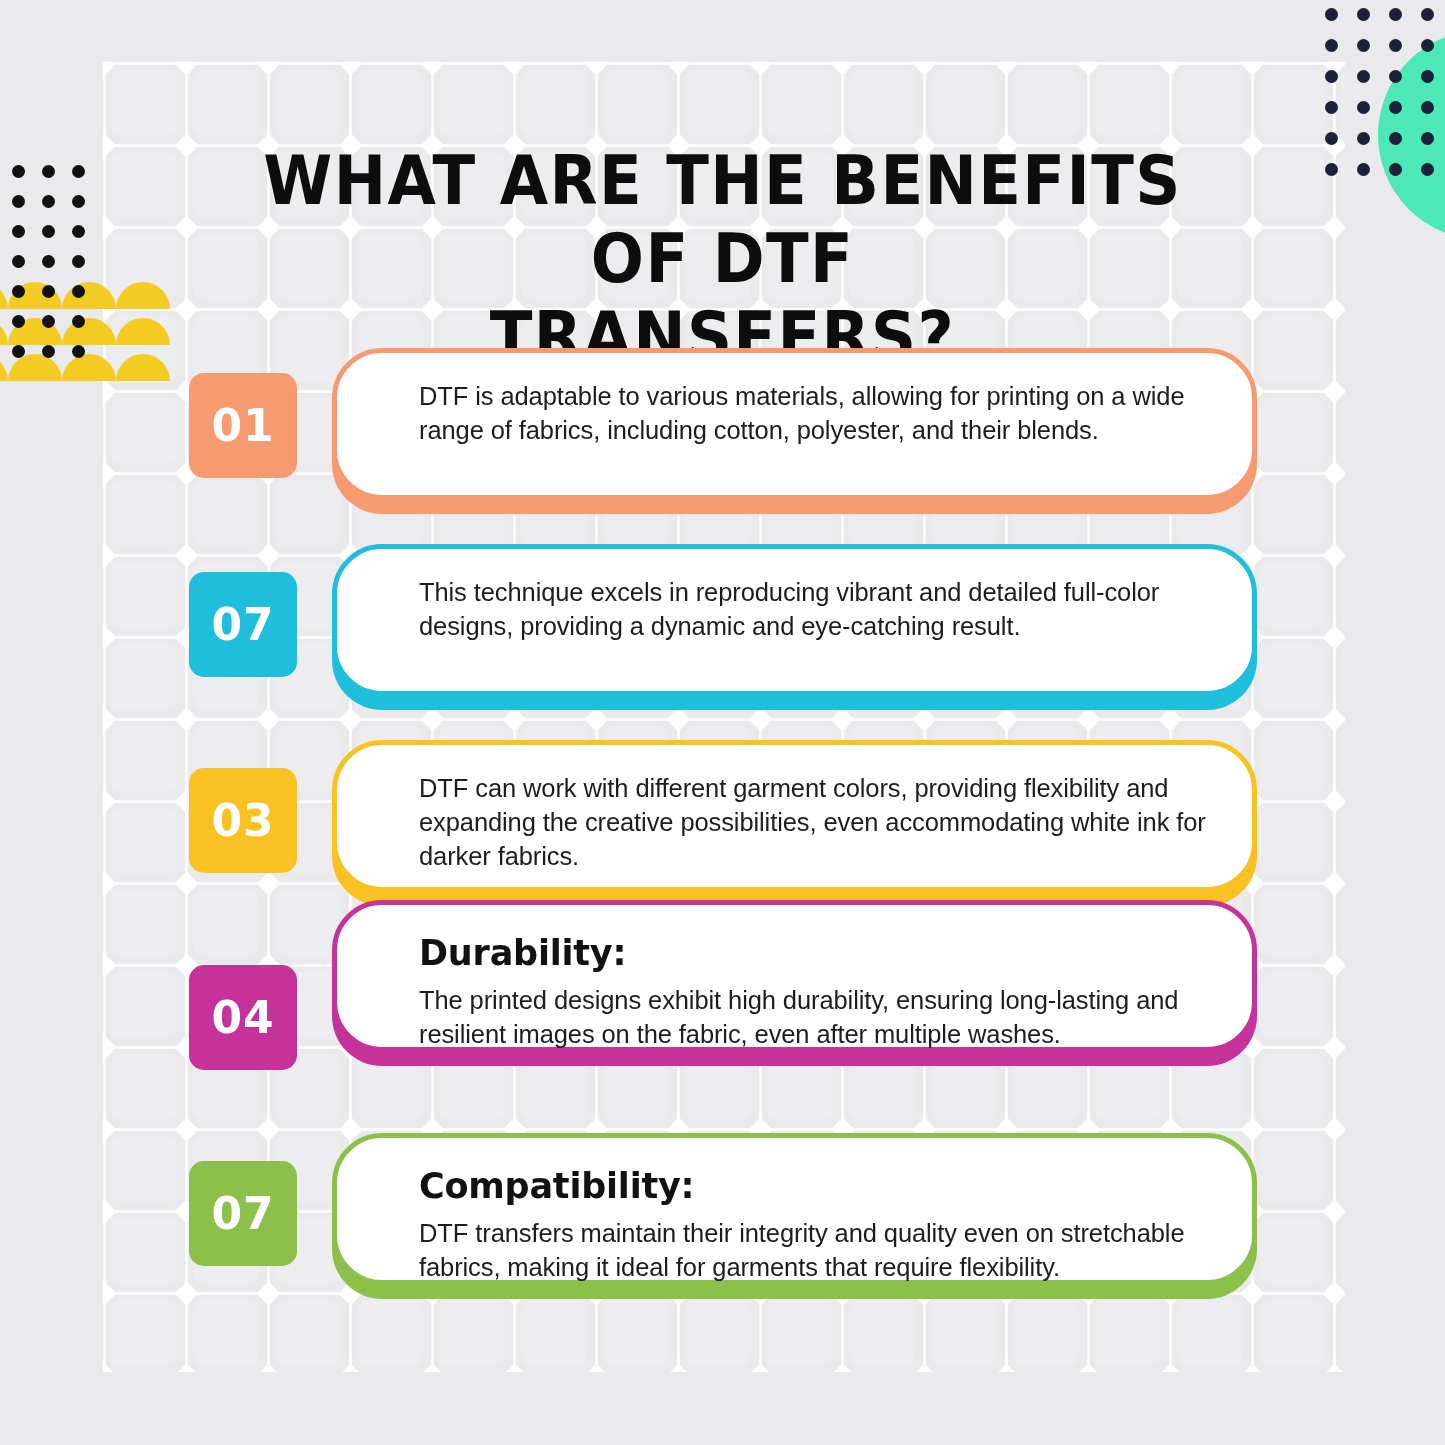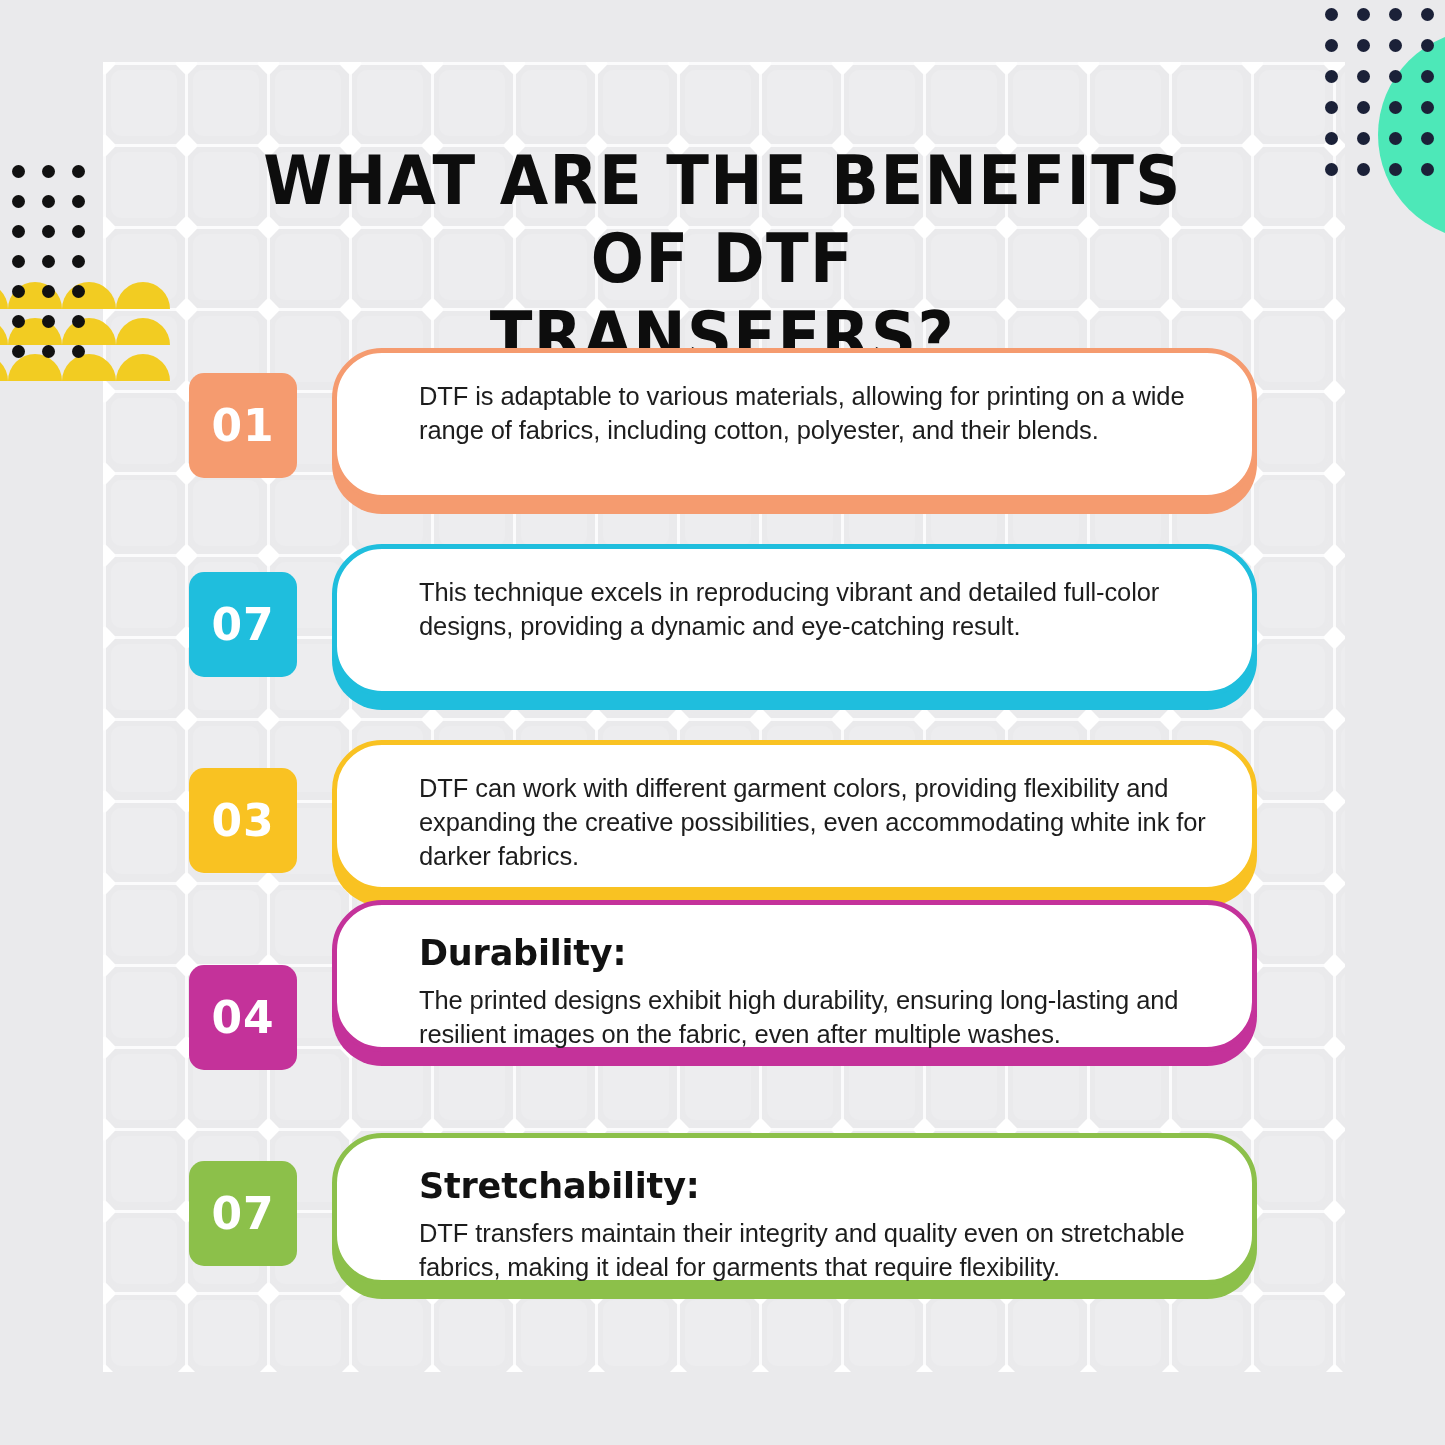--- a/index.html
+++ b/index.html
@@ -843,20 +843,20 @@
             <p class="card-title">Durability:</p>
             <p class="card-body">The printed designs exhibit high durability, ensuring long-lasting and resilient images on the fabric, even after multiple washes.</p>
           </div>
         </div>
       </div>
       <div class="row" style="top:0px">
         <div class="badge" style="top:1161px;background:#8cc04a">07</div>
         <div class="card-wrap" style="top:1133px;height:152px">
           <div class="card-shadow" style="background:#8cc04a"></div>
           <div class="card" style="border-color:#8cc04a;height:152px">
-            <p class="card-title">Stretchability:</p>
+            <p class="card-title">Compatibility:</p>
             <p class="card-body">DTF transfers maintain their integrity and quality even on stretchable fabrics, making it ideal for garments that require flexibility.</p>
           </div>
         </div>
       </div>
     </div>
 
 </div>
 
 </body></html>

